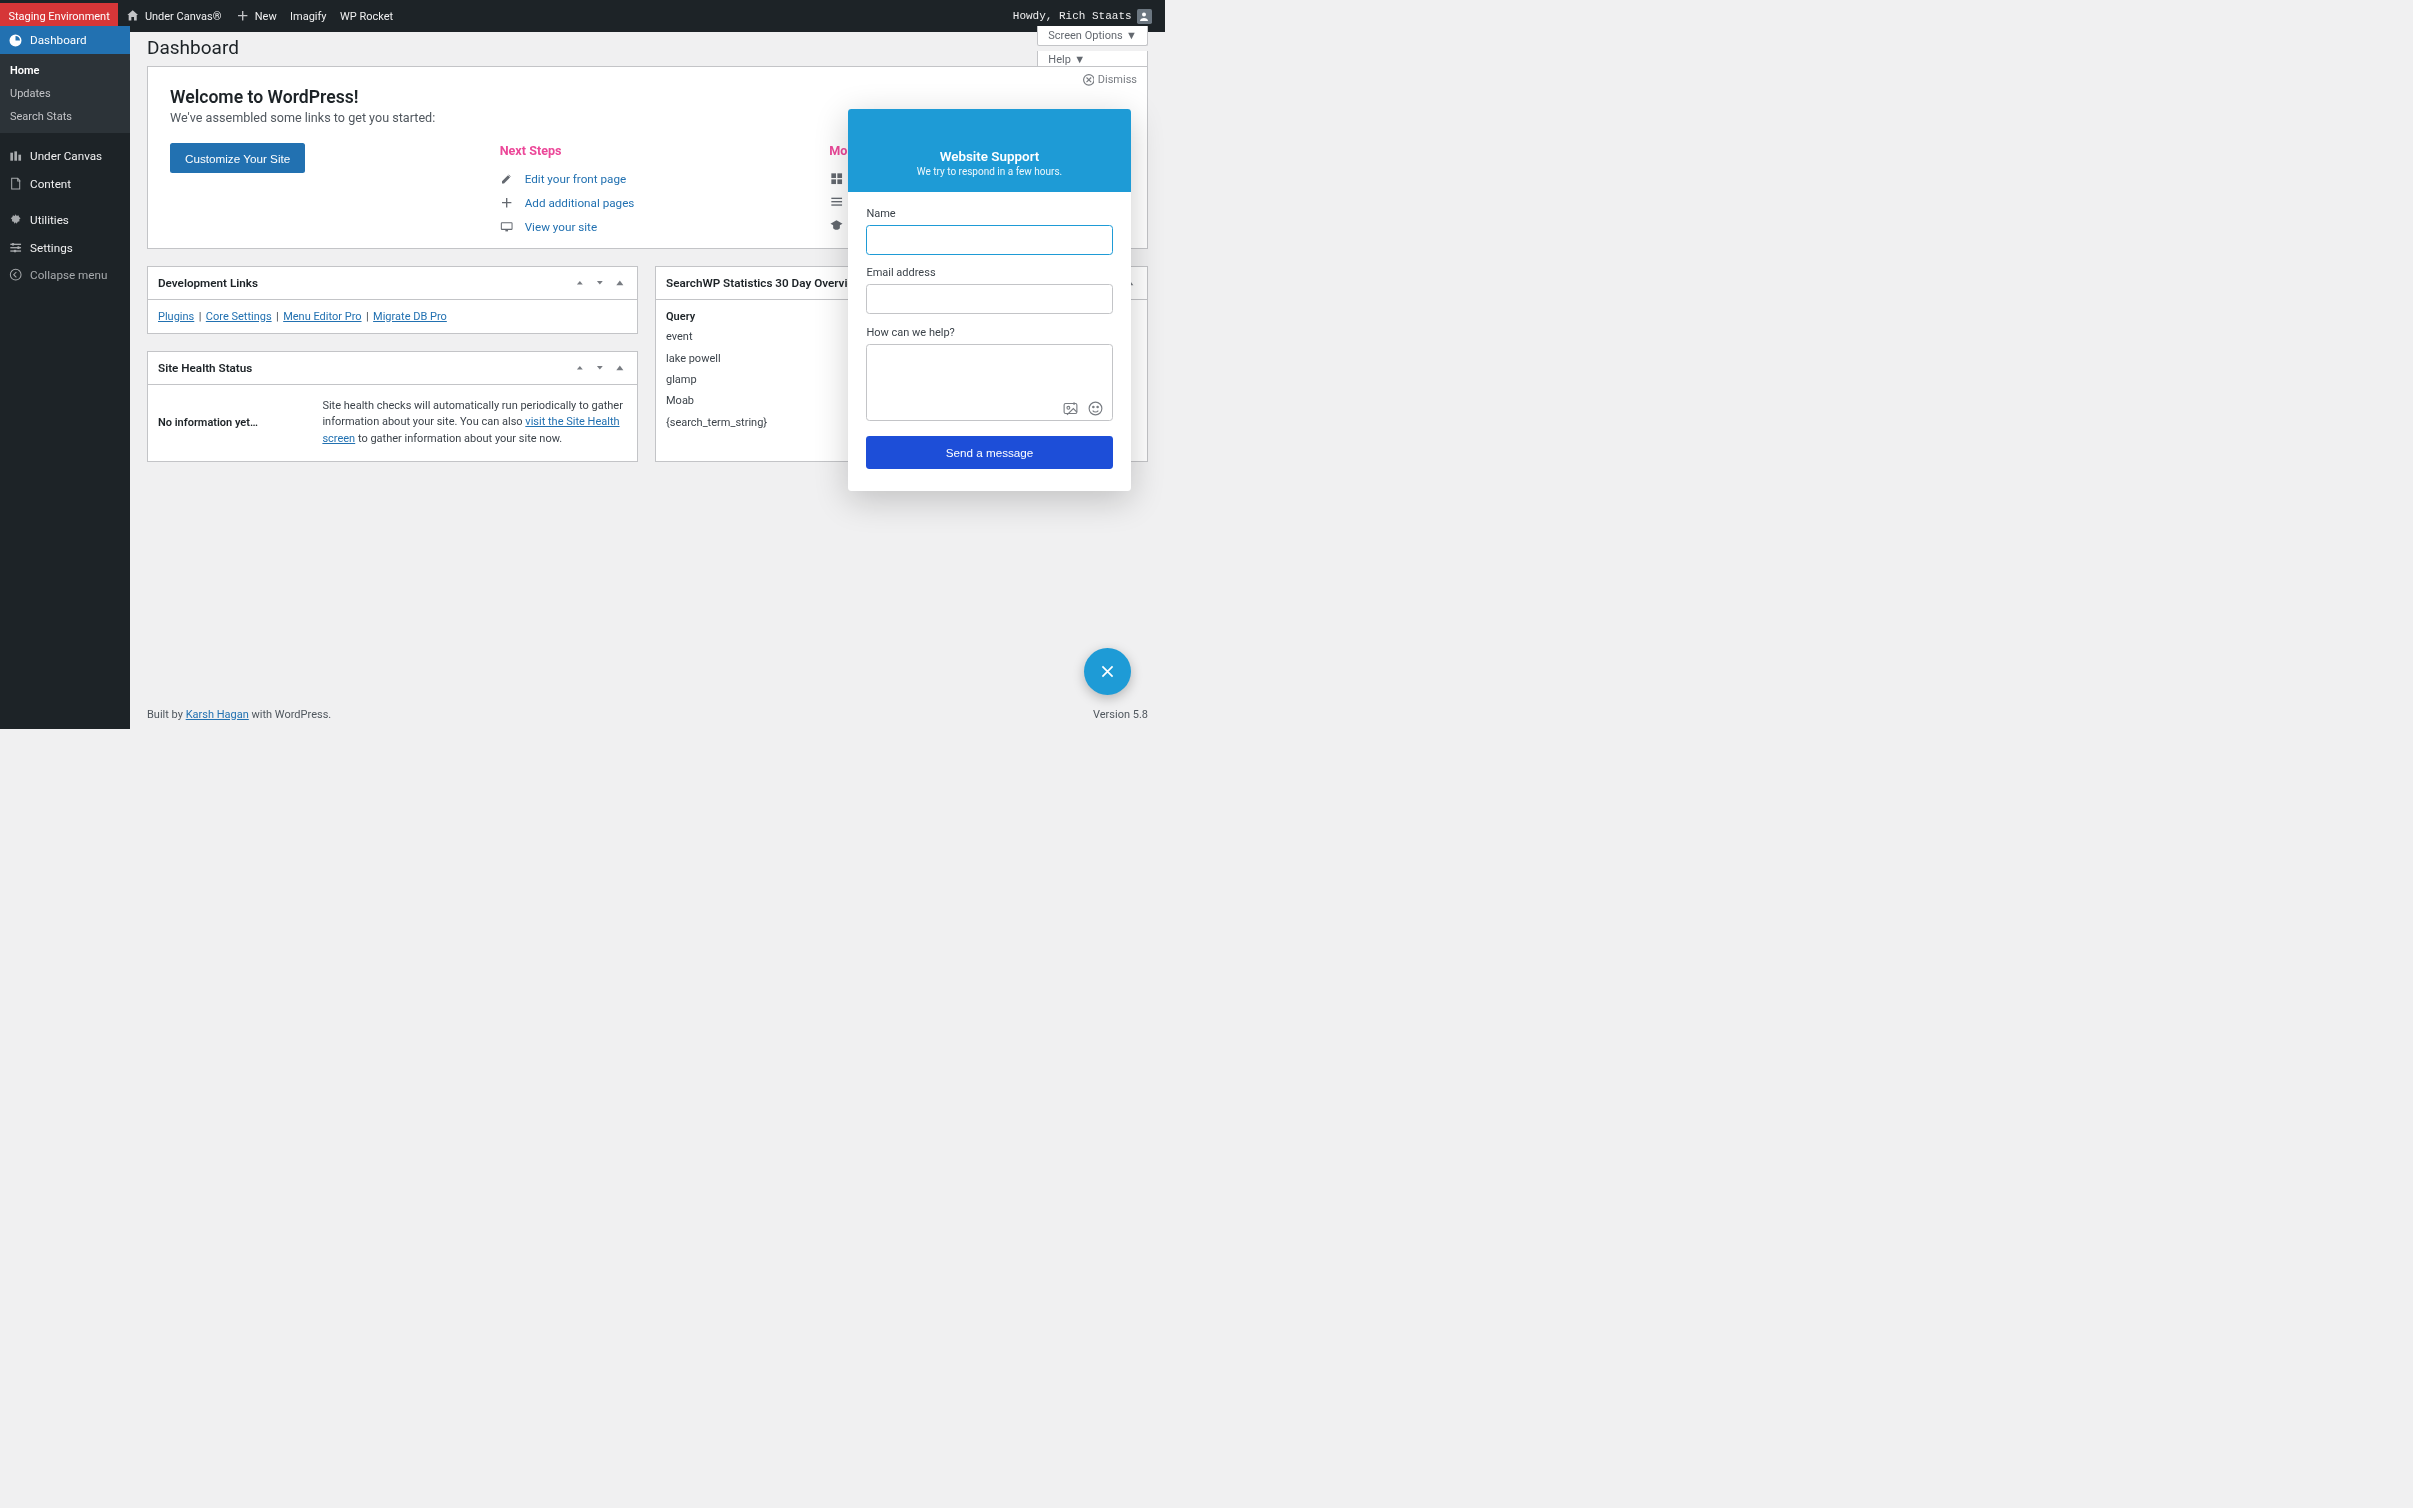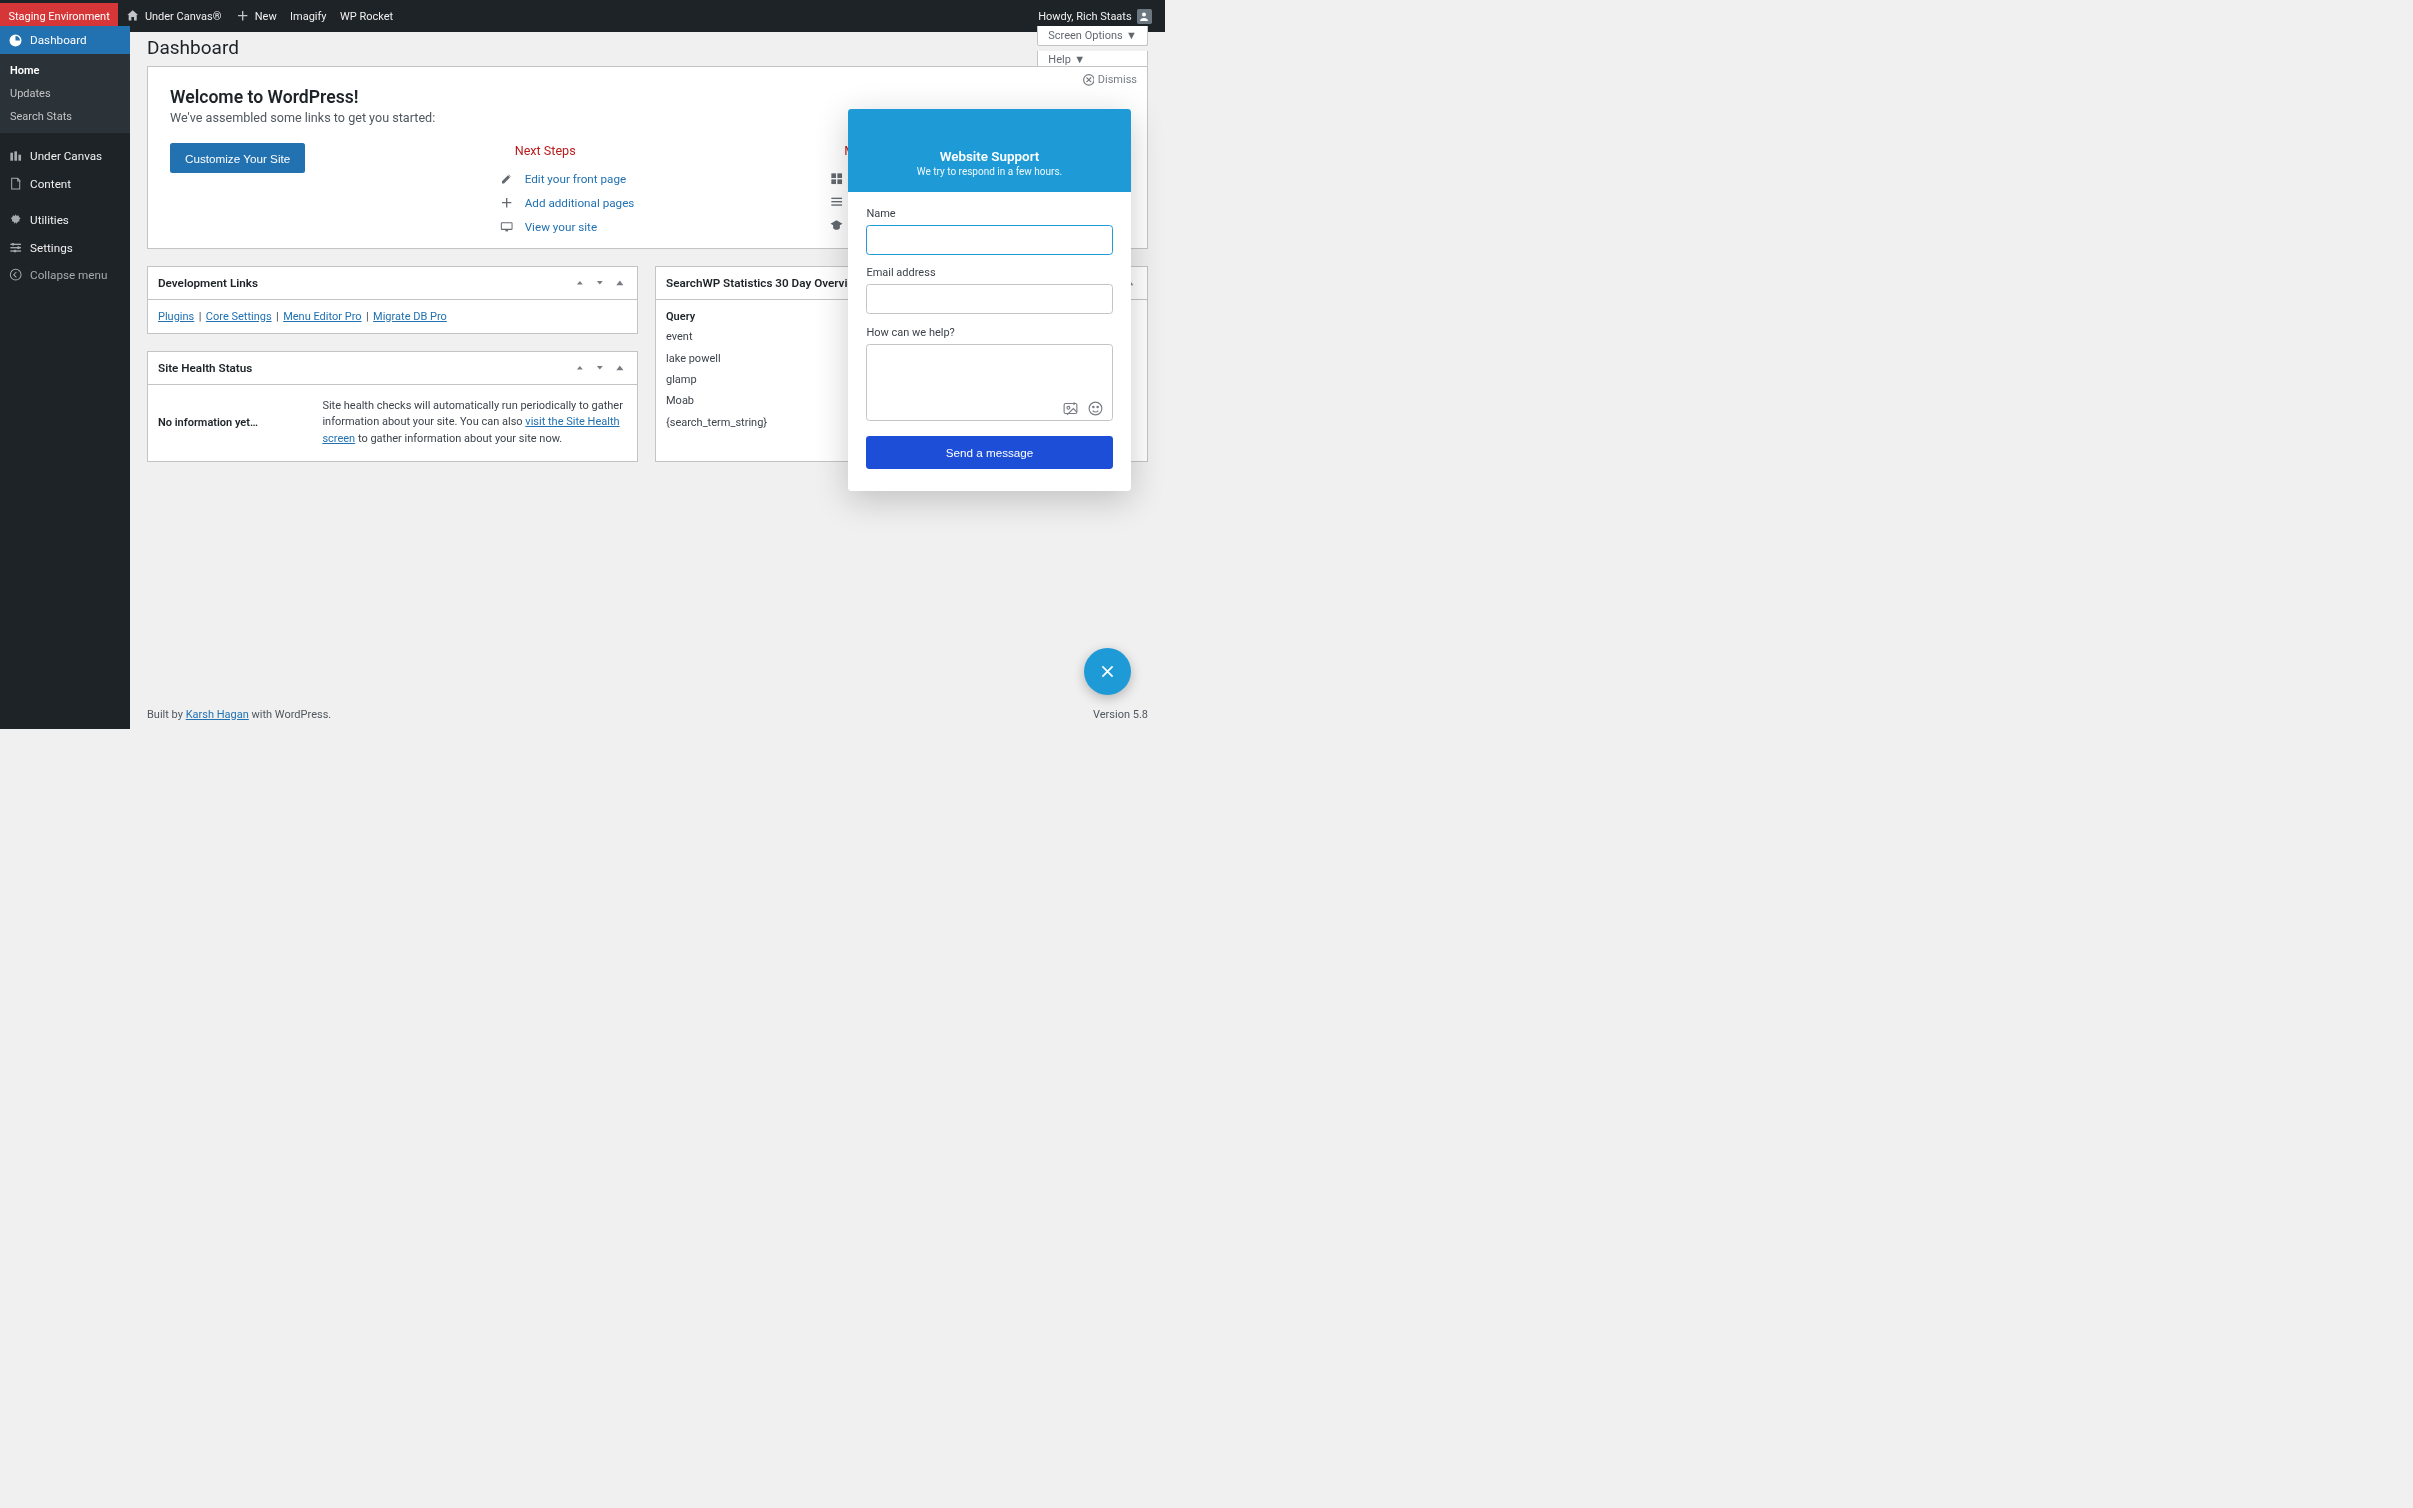--- a/index.html
+++ b/index.html
@@ -3,21 +3,21 @@
 <meta charset="utf-8">
 <style>
 * { margin: 0; padding: 0; box-sizing: border-box; }
 body { font-family: -apple-system, BlinkMacSystemFont, "Segoe UI", Roboto, sans-serif; font-size: 11px; color: #3c434a; background: #f0f0f1; overflow: hidden; }
 .wrap-all { width: 1165px; height: 729px; position: relative; }
 
 
 .adminbar { height: 32px; background: #1d2327; color: #c3c4c7; display: flex; align-items: center; font-size: 11px; position: relative; }
 .staging { background: #d63638; color: #fff; height: 26px; display: flex; align-items: center; padding: 0 8.4px; font-weight: 400; }
 .ab-item { display: flex; align-items: center; gap: 5px; padding: 0 6.7px; height: 26px; color: #f0f0f1; cursor: pointer; }
-.ab-right { margin-left: auto; display: flex; align-items: center; padding-right: 6.7px; gap: 5px; }
+.ab-right { margin-left: auto; display: flex; align-items: center; padding-right: 6.7px; gap: 5px; font-family: Liberation Mono, monospace; }
 .avatar-sm { width: 15px; height: 15px; background: #6c7781; border-radius: 1.7px; display:flex; align-items:center; justify-content:center; }
 
 
 .sidebar { position: absolute; left: 0; top: 26px; bottom: 0; width: 130px; background: #1d2327; color: #f0f0f1; }
 .menu-item { display: flex; align-items: center; gap: 6.7px; padding: 6.7px 8.4px; font-size: 11.7px; color: #f0f0f1; cursor: pointer; }
 .menu-item.current { background: #2271b1; color: #fff; position: relative; }
 .menu-item.current::after { content: ''; position: absolute; right: -6.7px; top: 50%; transform: translateY(-50%); border: 6.7px solid transparent; border-right-color: #f0f0f1; }
 .sub-items { background: #2c3338; padding: 5px 0; }
 .sub-item { padding: 5px 10px; font-size: 11px; color: #c3c4c7; cursor: pointer; }
 .sub-item.current { color: #fff; font-weight: 600; }
@@ -30,21 +30,21 @@
 .meta-btn { background: #fff; border: 0.8px solid #c3c4c7; border-top: 0; padding: 2.5px 10px 3.4px; font-size: 11px; color: #646970; cursor: pointer; border-radius: 0 0 2.5px 2.5px; display: flex; align-items: center; gap: 3.4px; }
 h1.page-title { font-size: 19px; font-weight: 400; padding: 10px 17px 6.7px; color: #1d2327; }
 
 .panels { padding: 0 17px 17px; }
 .welcome { background: #fff; border: 0.8px solid #c3c4c7; padding: 20px 22px 9px; position: relative; margin-bottom: 17px; }
 .welcome h2 { font-size: 17.6px; font-weight: 600; color: #1d2327; margin-bottom: 3.4px; }
 .welcome p.sub { font-size: 12.6px; color: #50575e; margin-bottom: 18.4px; }
 .dismiss { position: absolute; top: 6.7px; right: 10px; color: #787c82; font-size: 11px; display: flex; align-items: center; gap: 3.4px; cursor: pointer; }
 .welcome-cols { display: flex; gap: 34px; }
 .welcome-col { flex: 1; }
-.welcome-col h3 { font-size: 12.6px; font-weight: 400; color: #b91c1c; margin-bottom: 8.4px; margin-left: 15px; }
+.welcome-col h3 { font-size: 12.6px; font-weight: 700; color: #ec4899; margin-bottom: 8.4px; }
 .customize-btn { background: #2271b1; color: #fff; border: none; padding: 8.4px 15px; font-size: 11.7px; border-radius: 2.5px; cursor: pointer; }
 .ws-link { display: flex; align-items: center; gap: 10px; padding: 5px 0; color: #2271b1; font-size: 11.7px; cursor: pointer; }
 .ws-link .icon-box { color: #646970; width: 15px; display: inline-flex; justify-content: center; }
 
 .row2 { display: flex; gap: 17px; }
 .postbox { background: #fff; border: 0.8px solid #c3c4c7; flex: 1; }
 .postbox-header { display: flex; align-items: center; justify-content: space-between; padding: 8.4px 10px; border-bottom: 0.8px solid #c3c4c7; }
 .postbox-header h2 { font-size: 11.7px; font-weight: 600; color: #1d2327; }
 .handle-actions { display: flex; gap: 5px; color: #787c82; }
 .handle-btn { cursor: pointer; padding: 1.7px; }

